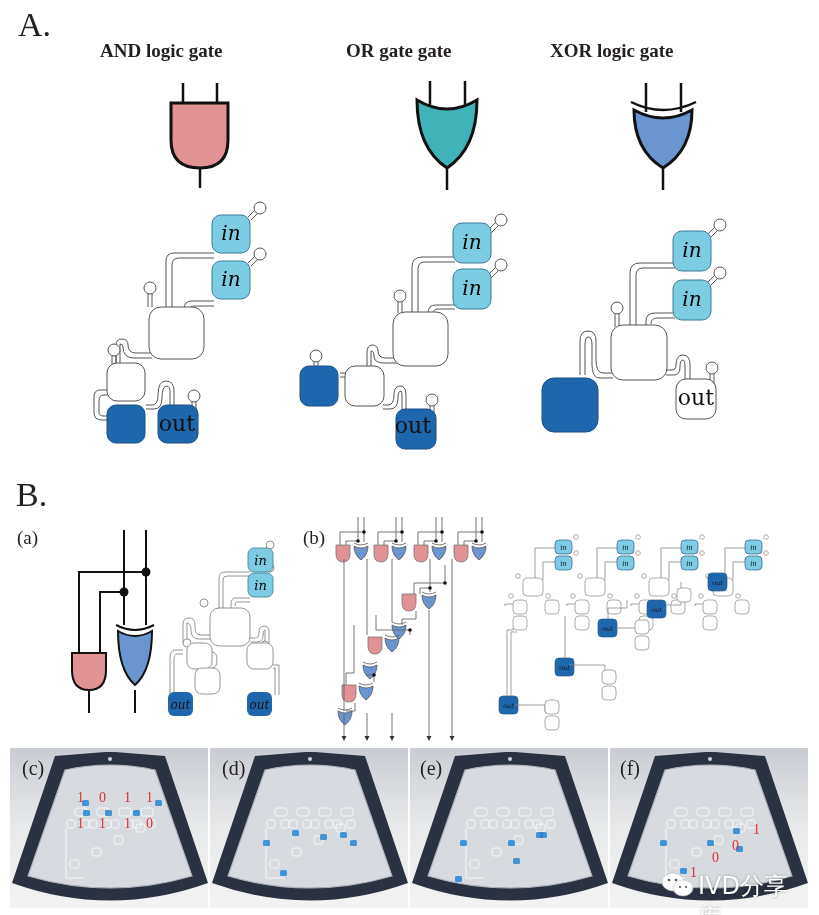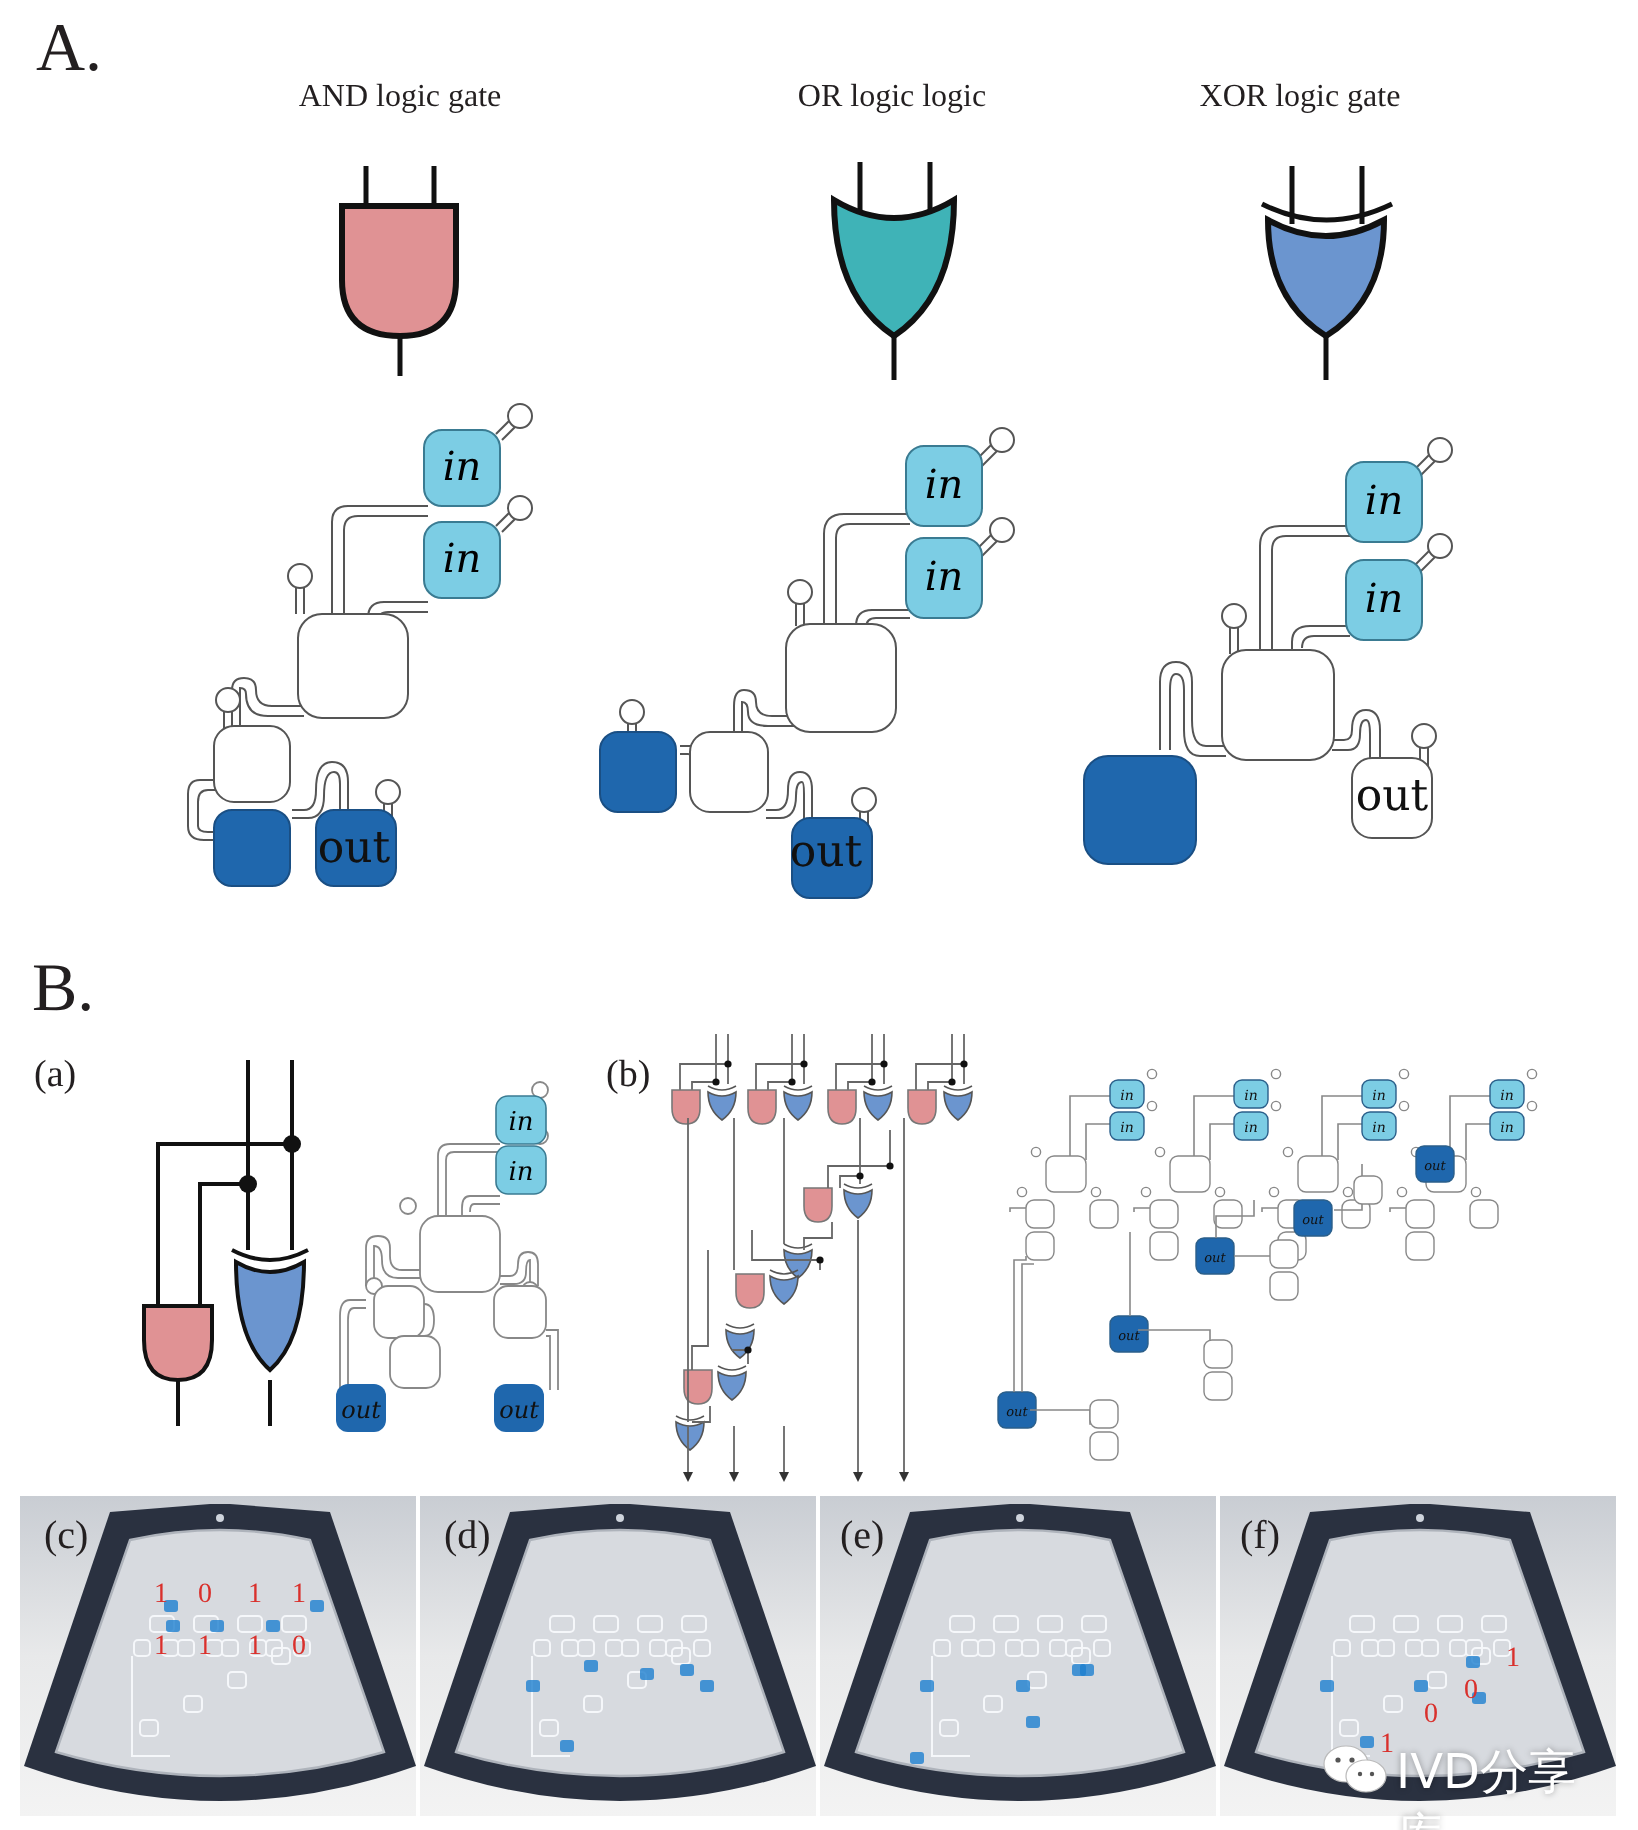--- a/index.html
+++ b/index.html
@@ -1,33 +1,33 @@
 <!DOCTYPE html>
 <html><head>
 <meta charset="utf-8">
 <style>
   html, body { margin: 0; padding: 0; background: #ffffff; }
   body { width: 819px; height: 915px; position: relative; overflow: hidden;
          font-family: "Liberation Serif", "DejaVu Serif", serif; color: #231f20; }
   .abs { position: absolute; }
   .section-label { font-size: 34px; line-height: 1; }
-  .gate-title { font-size: 16px; text-align: center; width: 200px; }
+  .gate-title { font-size: 19px; width: 200px; font-weight: bold; }
   .panel-label { font-size: 19px; }
   svg { position: absolute; overflow: visible; }
   .wm { font-family: "DejaVu Sans", "Liberation Sans", sans-serif; color: #ffffff; font-size: 24px;
         text-shadow: 0 0 3px rgba(0,0,0,0.35); }
   .box-text { font-family: "DejaVu Serif", "Liberation Serif", serif; font-style: italic; }
 </style>
 </head>
 <body>
 
 <div class="abs section-label" style="left:18px;top:8px;">A.</div>
 
 <div class="abs gate-title" style="left:100px;top:40px;">AND logic gate</div>
-<div class="abs gate-title" style="left:346px;top:40px;">OR logic logic</div>
+<div class="abs gate-title" style="left:346px;top:40px;">OR gate gate</div>
 <div class="abs gate-title" style="left:550px;top:40px;">XOR logic gate</div>
 
 <svg style="left:160px;top:80px;" width="90" height="110" viewBox="0 0 90 110">
   <line x1="23" y1="3" x2="23" y2="23" stroke="#111" stroke-width="2.5"></line>
   <line x1="57" y1="3" x2="57" y2="23" stroke="#111" stroke-width="2.5"></line>
   <path id="and-body" d="M 11 23 L 68 23 L 68 60 Q 68 88 40 88 Q 11 88 11 60 Z" fill="#e09294" stroke="#111" stroke-width="3"></path>
   <line x1="40" y1="88" x2="40" y2="108" stroke="#111" stroke-width="2.5"></line>
 </svg>
 
 <svg style="left:405px;top:78px;" width="90" height="115" viewBox="0 0 90 115">

